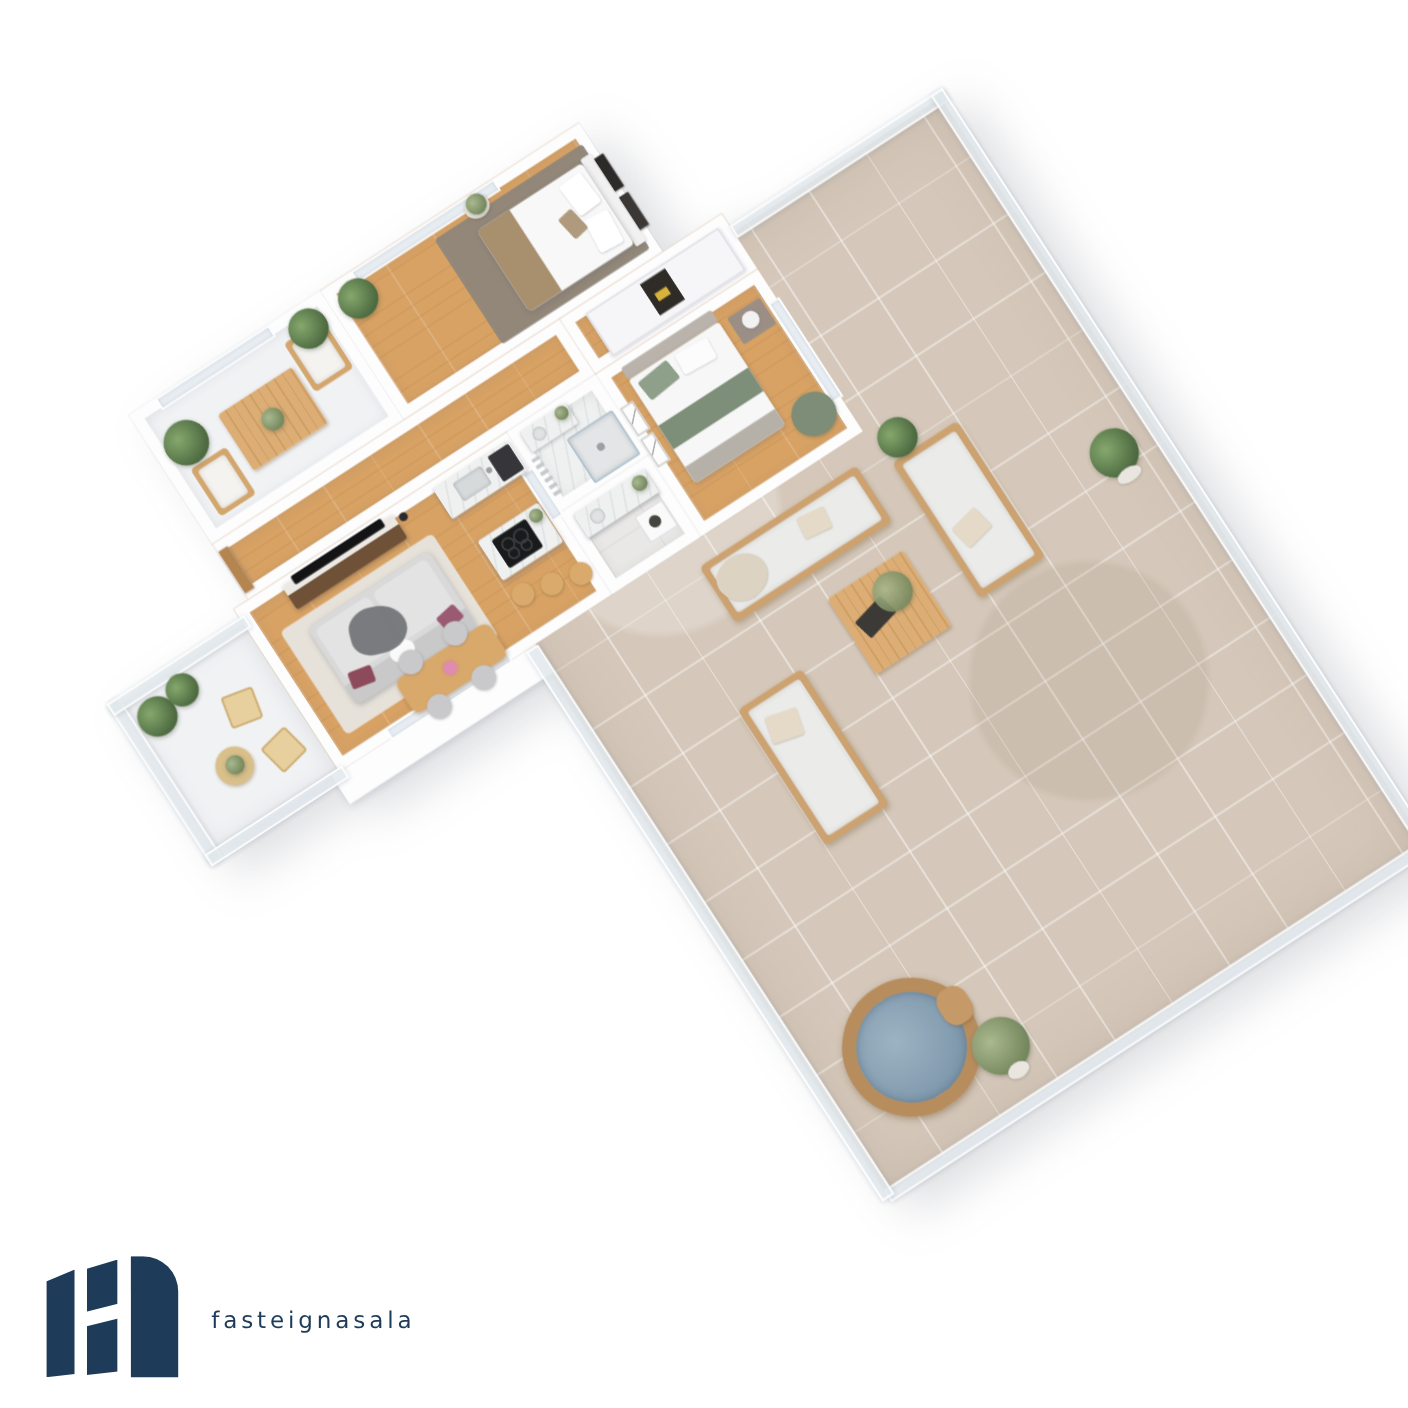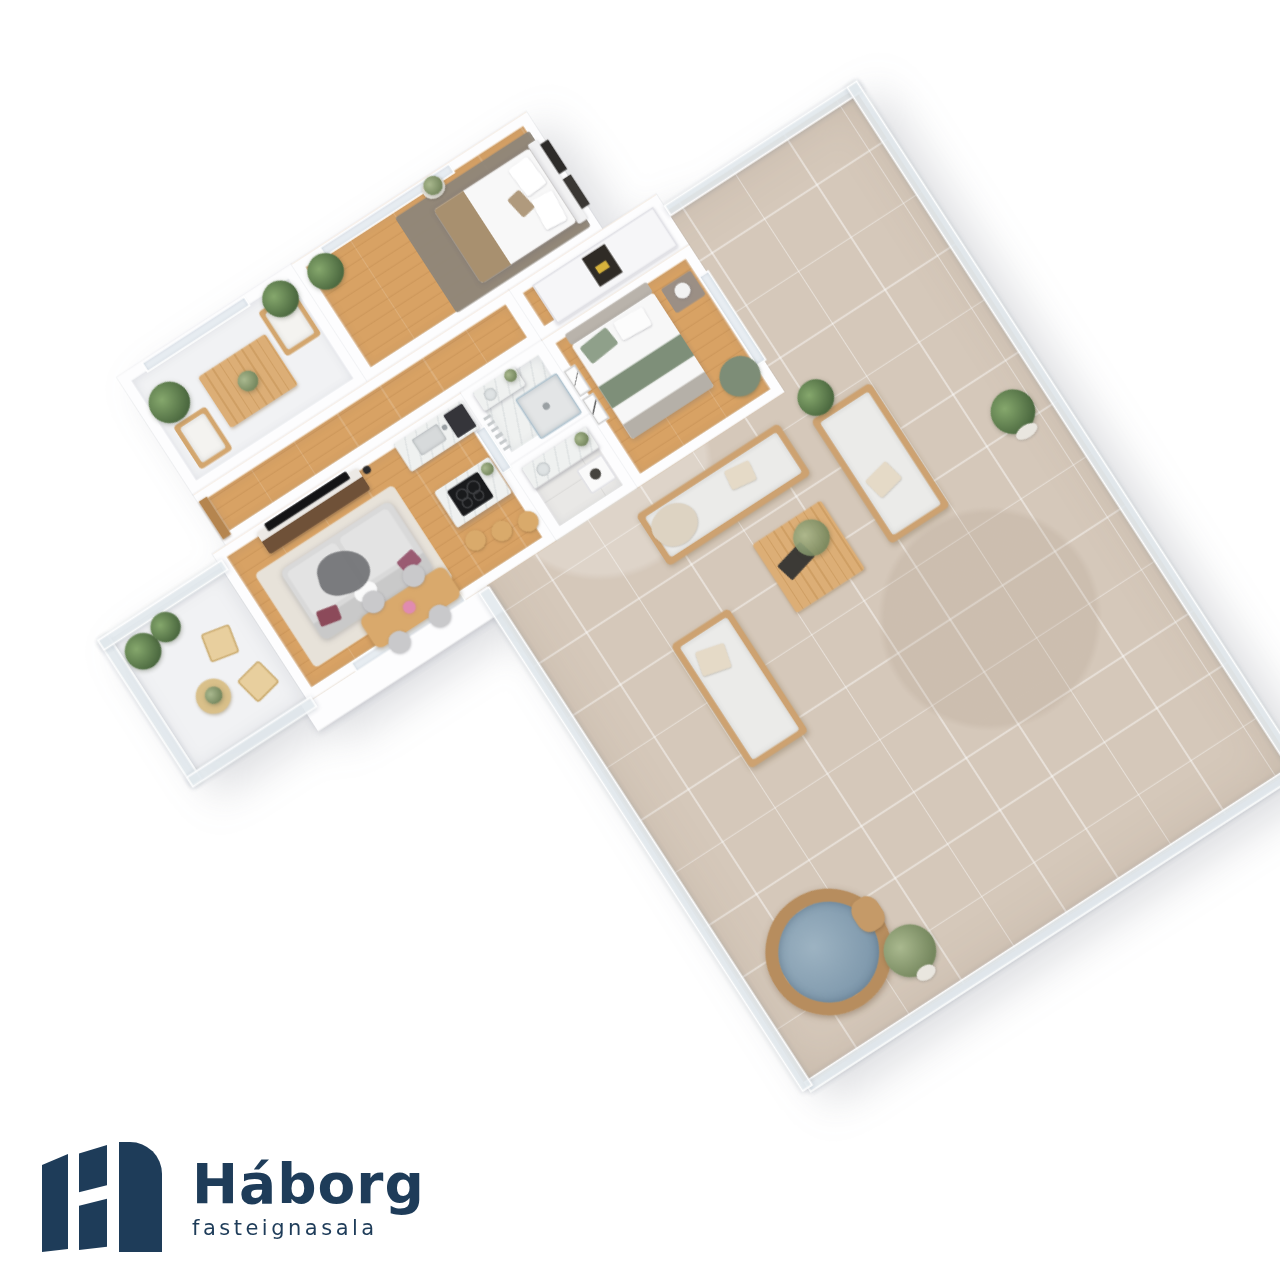--- a/index.html
+++ b/index.html
@@ -232,16 +232,15 @@
 </div>
 
 <div class="logo">
   <div class="logo-mark">
     <div class="bar bar1"></div>
     <div class="bar bar2"></div>
     <div class="bar bar3"></div>
     <div class="slash"></div>
   </div>
   <div class="logo-text">
-    <div class="brand-name">Háborg</div>
     <div class="brand-tagline">fasteignasala</div>
   </div>
 </div>
 
 </body></html>

